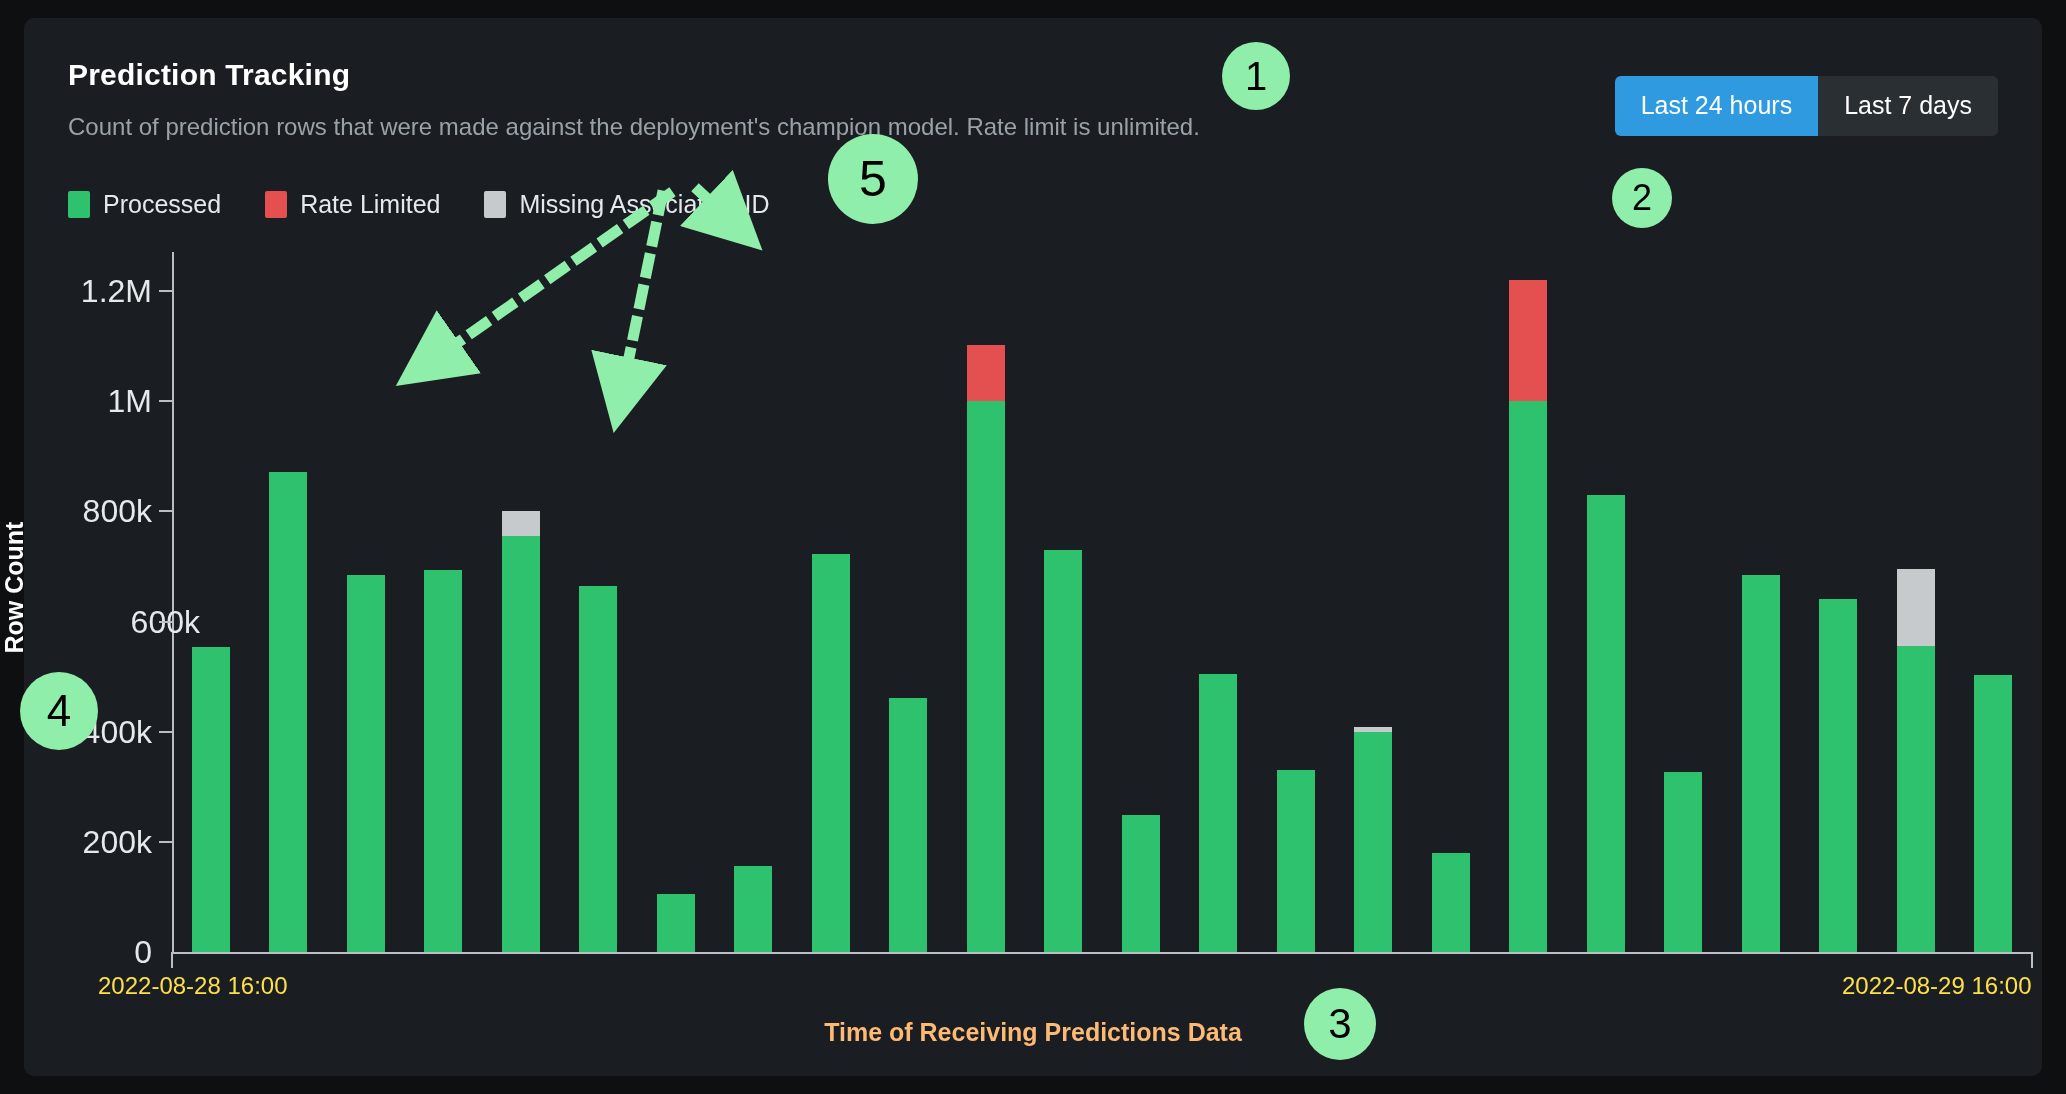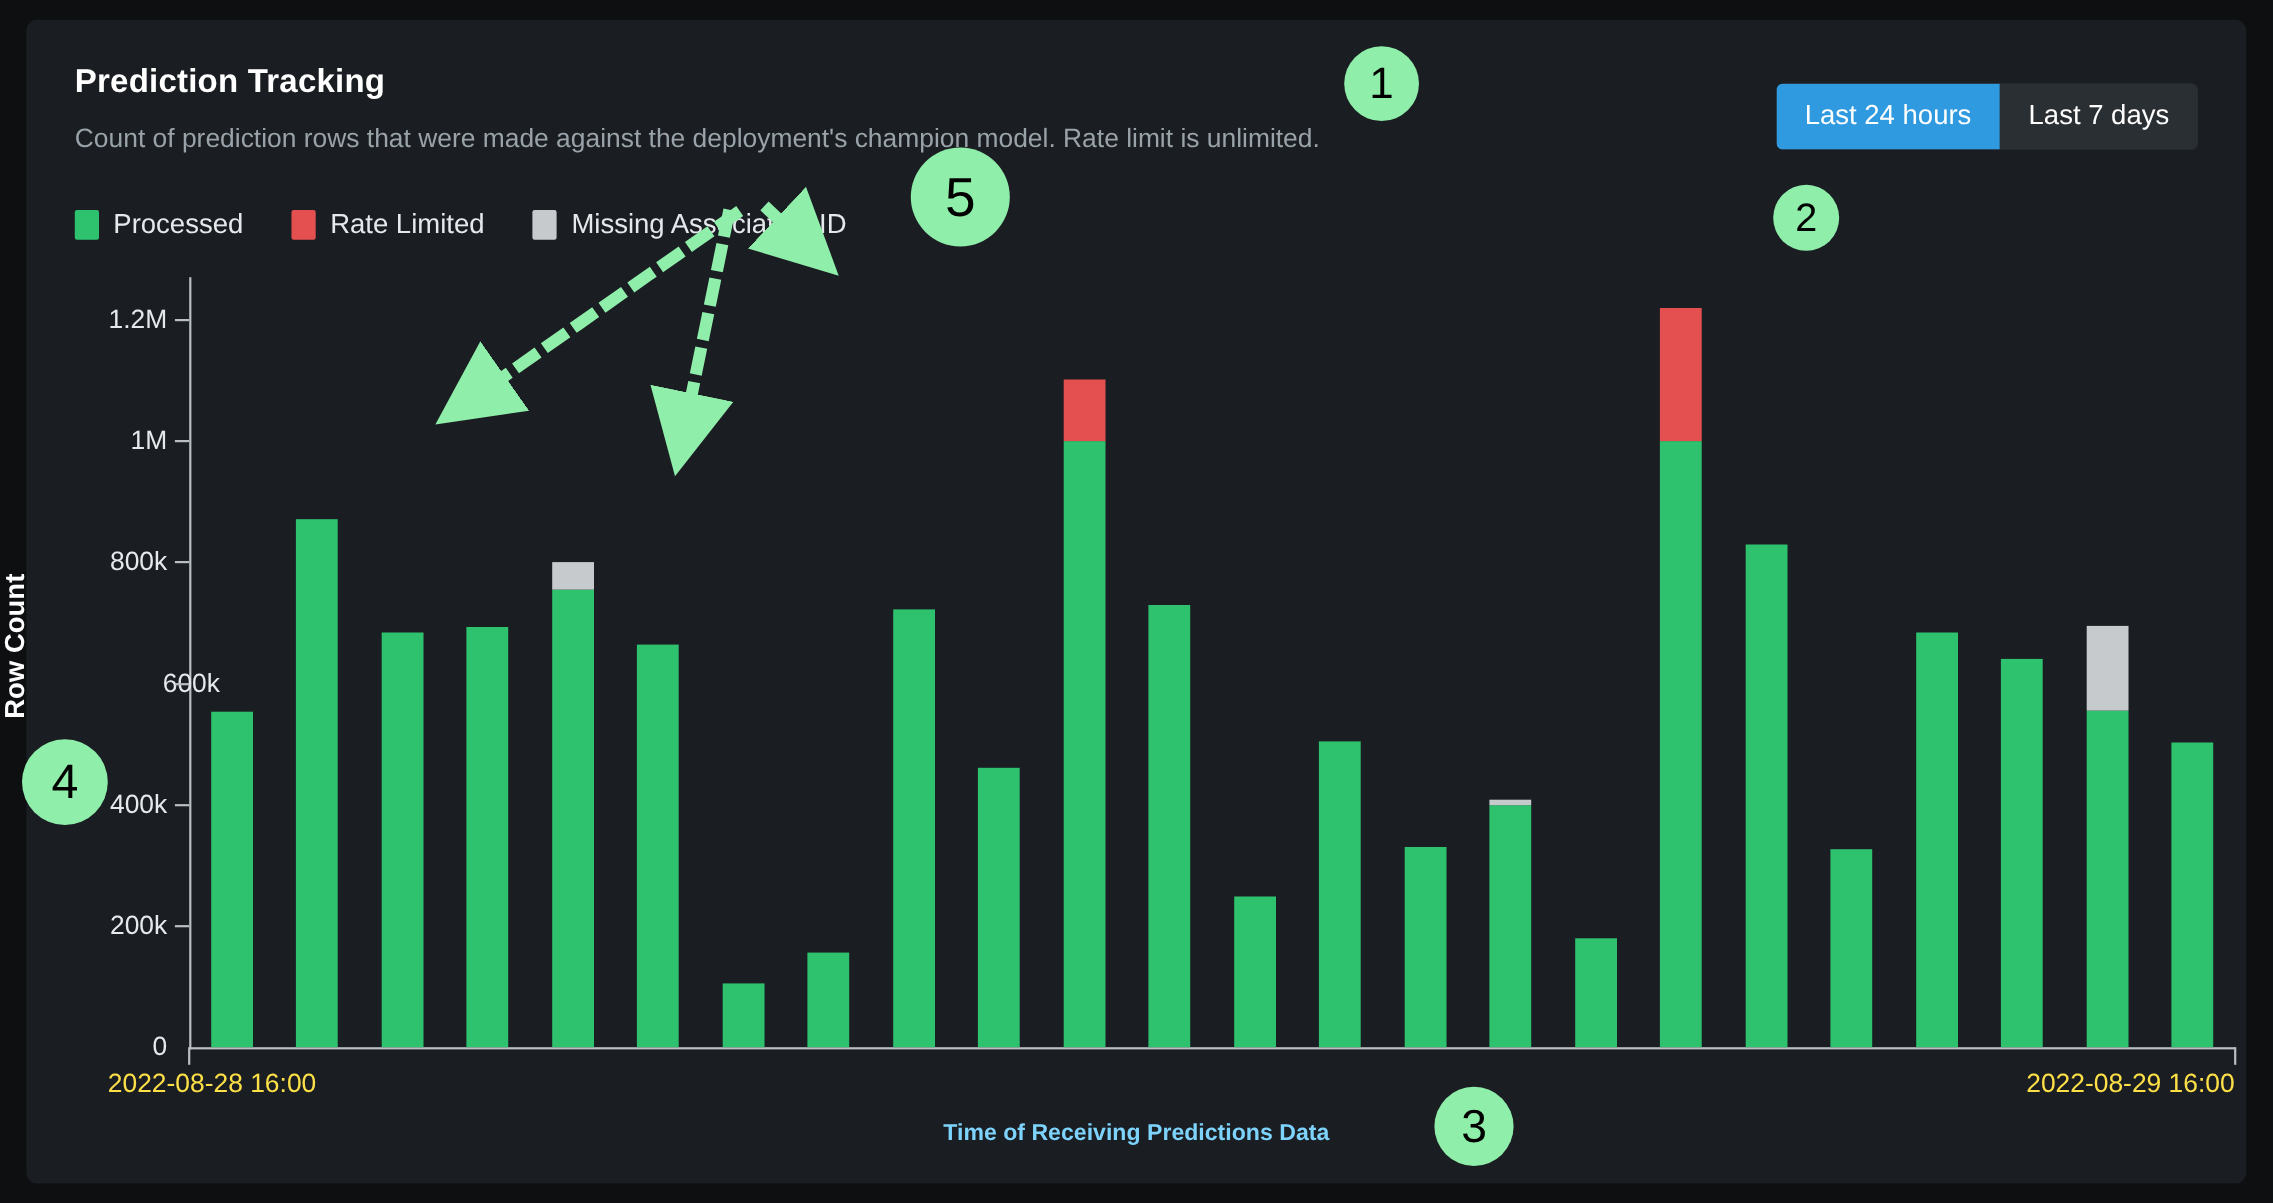--- a/index.html
+++ b/index.html
@@ -82,25 +82,25 @@
     position:absolute;
     left:-10px; top:555px;
     transform:rotate(-90deg) translate(-50%,0);
     transform-origin:left center;
     font-size:25px; font-weight:bold; color:#ffffff;
     white-space:nowrap;
   }
   #xlabel {
     position:absolute; left:0; right:0; top:1000px;
     text-align:center;
-    font-size:21px; font-weight:bold; color:#7dd3fc;
+    font-size:25px; font-weight:bold; color:#fdba74;
   }
   .ytick-label {
     position:absolute; right:0; transform:translateY(-50%);
-    font-size:24px; color:#e6e9ec; white-space:nowrap;
+    font-size:32px; color:#e6e9ec; white-space:nowrap;
   }
   .ytick-mark {
     position:absolute; width:13px; height:2px; background:#b9bfc4;
   }
   #yaxis-line {
     position:absolute; width:2px; background:#b9bfc4;
   }
   #xaxis-line {
     position:absolute; height:2px; background:#b9bfc4;
   }

